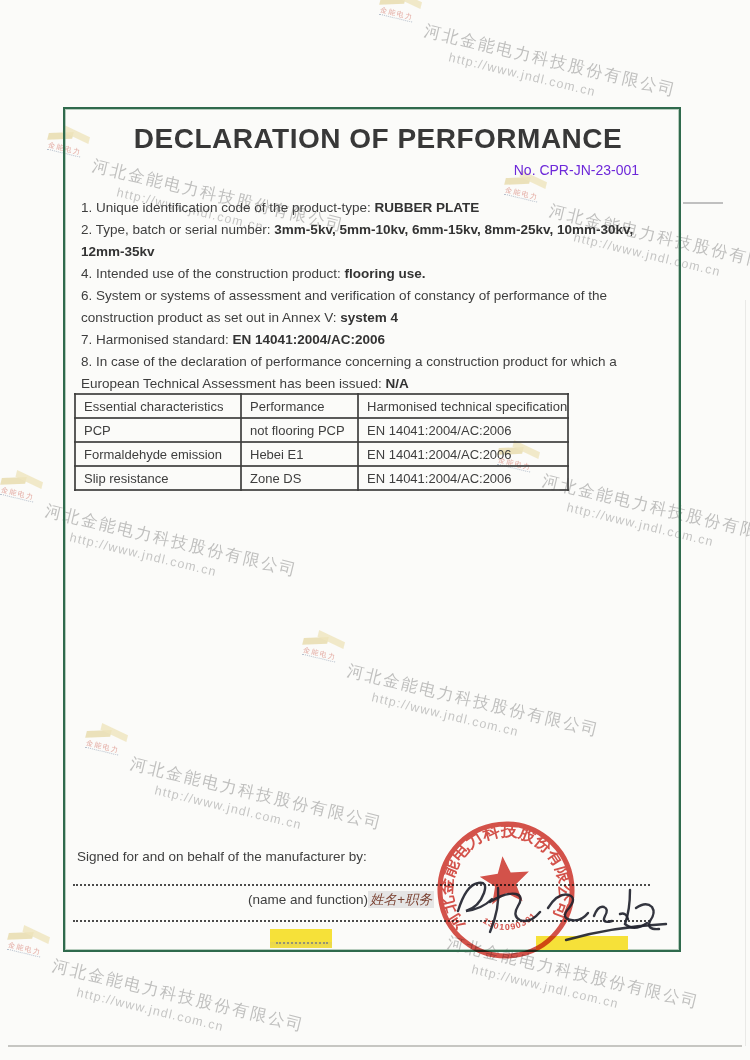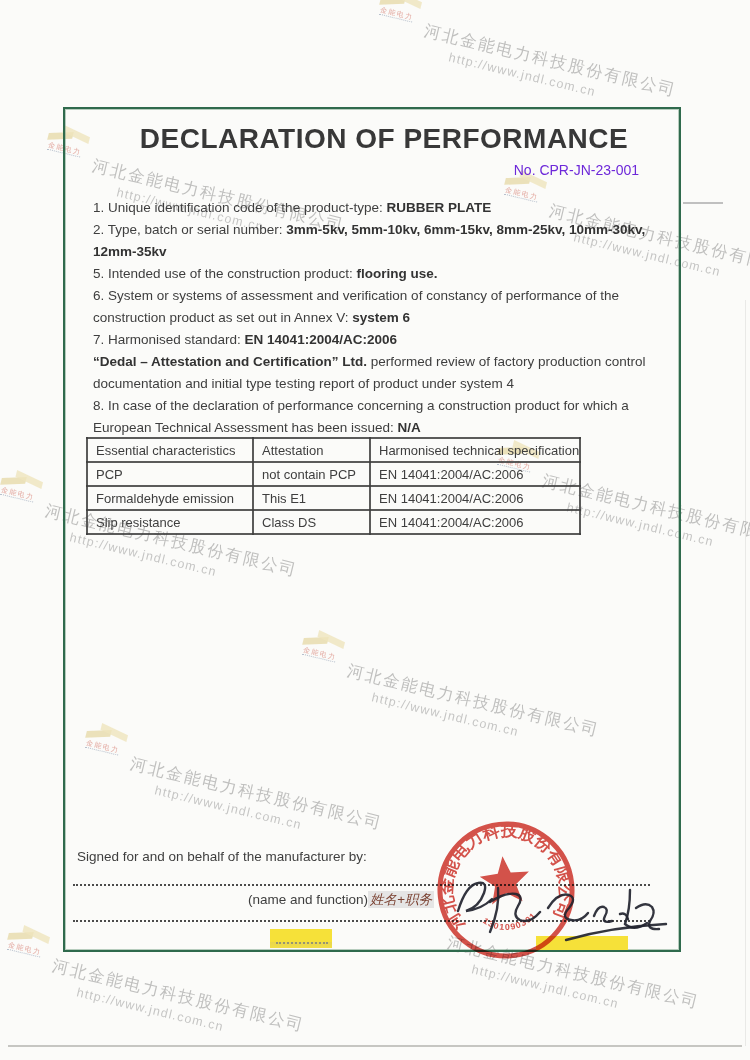--- a/index.html
+++ b/index.html
@@ -21,21 +21,21 @@
   .wm-logo i { position:absolute; display:block; }
   .wm-logo .r1 { left:0; top:8px; width:24px; height:7px; background:#e7dbaa; transform:skewY(-16deg); opacity:.8; }
   .wm-logo .r2 { left:13px; top:3px; width:28px; height:7px; background:#efe5bd; transform:skewY(12deg); opacity:.8; }
   .wm-logo .lt { position:absolute; left:2px; top:18px; font-size:7px; letter-spacing:1.5px; color:rgba(205,95,80,.55); font-style:normal; }
   .wm-logo .dots { position:absolute; left:2px; top:27px; width:34px; border-top:1px dotted rgba(100,120,150,.45); }
   
   .frame {
     position:absolute; left:63px; top:107px; width:618px; height:845px;
     box-sizing:border-box; border:2px solid #2f6a4d;
     box-shadow:inset 0 0 0 1px rgba(125,165,140,.55);
-    z-index:1; padding:14px 4px 0 28px;
+    z-index:1; padding:14px 4px 0 16px;
   }
   .doc-title { margin:0; text-align:center; font-size:28px; font-weight:bold; letter-spacing:.5px; color:#383838; line-height:32px; }
   .doc-number { margin:6px 0 0 0; text-align:right; transform:translateX(-36px); font-size:14px; line-height:18px; color:#6d28d9; }
   .body-text p { margin:0; font-size:13.5px; line-height:22px; color:#3e3e3e; }
   .body-text p.first { margin-top:18px; }
   .body-text b { color:#333; }
   
   table.perf {
     border-collapse:collapse; margin:-2px 0 0 -7px; table-layout:fixed; z-index:1; position:relative;
   }
@@ -157,46 +157,45 @@
   <span class="wm-url">http://www.jndl.com.cn</span>
 </div>
 
 <div class="frame">
   <h1 class="doc-title">DECLARATION OF PERFORMANCE</h1>
   <div class="doc-number">No. CPR-JN-23-001</div>
 
   <div class="body-text">
     <p class="first"><span>1. Unique identification code of the product-type: </span><b>RUBBER PLATE</b></p>
     <p><span>2. Type, batch or serial number: </span><b>3mm-5kv, 5mm-10kv, 6mm-15kv, 8mm-25kv, 10mm-30kv, 12mm-35kv</b></p>
-    <p><span>5. Intended use of the construction product: </span><b>flooring use.</b></p>
-    <p><span>6. System or systems of assessment and verification of constancy of performance of the construction product as set out in Annex V: </span><b>system 6</b></p>
+    <p><span>4. Intended use of the construction product: </span><b>flooring use.</b></p>
+    <p><span>6. System or systems of assessment and verification of constancy of performance of the construction product as set out in Annex V: </span><b>system 4</b></p>
     <p><span>7. Harmonised standard: </span><b>EN 14041:2004/AC:2006</b></p>
-    <p><b>“Dedal – Attestation and Certification” Ltd.</b><span> performed review of factory production control documentation and initial type testing report of product under system 4</span></p>
     <p><span>8. In case of the declaration of performance concerning a construction product for which a European Technical Assessment has been issued: </span><b>N/A</b></p>
 
     <table class="perf">
       <tbody>
           <tr>
         <td class="c0">Essential characteristics</td>
-        <td class="c1">Attestation</td>
+        <td class="c1">Performance</td>
         <td class="c2">Harmonised technical specification</td>
       </tr>
       <tr>
         <td>PCP</td>
-        <td>not contain PCP</td>
+        <td>not flooring PCP</td>
         <td>EN 14041:2004/AC:2006</td>
       </tr>
       <tr>
         <td>Formaldehyde emission</td>
-        <td>This E1</td>
+        <td>Hebei E1</td>
         <td>EN 14041:2004/AC:2006</td>
       </tr>
       <tr>
         <td>Slip resistance</td>
-        <td>Class DS</td>
+        <td>Zone DS</td>
         <td>EN 14041:2004/AC:2006</td>
       </tr>
     </tbody>
       </table>
 
   </div>
 </div>
 
 <div class="abs signed-label">Signed for and on behalf of the manufacturer by:</div>
 <div class="abs dotline dot1"></div>

